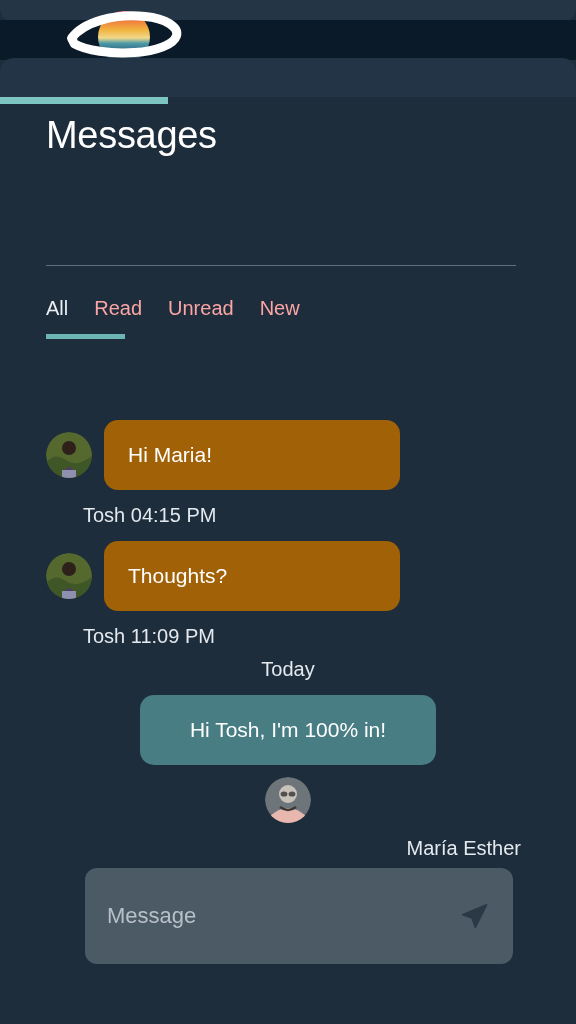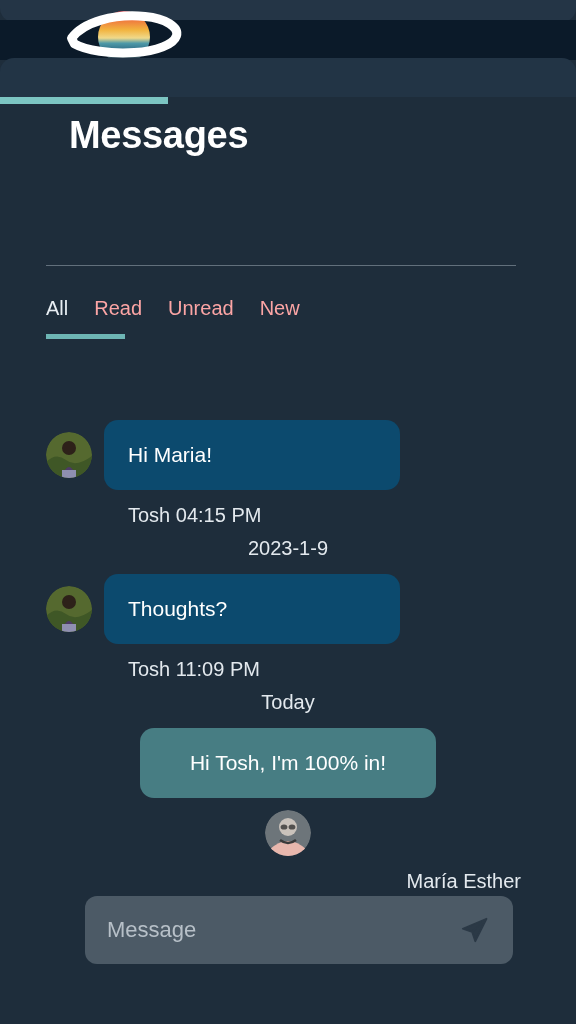--- a/index.html
+++ b/index.html
@@ -71,25 +71,24 @@
 
   
   .page-head {
     position: absolute;
     top: 112px;
     left: 46px;
     width: 480px;
   }
   .page-title {
     font-size: 38px;
-    font-weight: 700;
+    font-weight: 400;
     color: #ffffff;
     letter-spacing: -0.3px;
     line-height: 46px;
-    margin-left: 23px;
   }
   .page-sub {
     margin-top: 8px;
     font-size: 22px;
     font-weight: 400;
     color: #eef2f5;
     line-height: 40px;
     max-width: 310px;
   }
 
@@ -156,46 +155,46 @@
   }
 
   .bubble {
     border-radius: 14px;
     padding: 22px 24px;
     font-size: 21px;
     line-height: 26px;
     color: #ffffff;
     max-width: 300px;
   }
-  .bubble.in  { background: #0c4a6e; min-width: 296px; }
+  .bubble.in  { background: #a16207; min-width: 296px; }
   .bubble.out { background: #477d83; min-width: 296px; text-align: center; }
 
   .meta {
     font-size: 20px;
     color: #e3e9ee;
     margin-top: 14px;
     padding: 0 46px;
   }
-  .meta.left   { text-align: left; padding-left: 83px; margin-left: 45px; }
+  .meta.left   { text-align: left; padding-left: 83px; }
   .meta.right  { text-align: right; padding-right: 55px; }
 
   .daystamp {
     font-size: 20px;
     color: #e3e9ee;
     text-align: center;
     margin-top: 10px;
   }
 
   
   .composer {
     position: absolute;
     bottom: 60px;
     left: 85px;
     width: 428px;
-    height: 68px;
+    height: 96px;
     background: #4c5a66;
     border-radius: 12px;
     display: flex;
     align-items: center;
     padding: 8px 22px;
   }
   .composer input {
     flex: 1;
     background: transparent;
     border: none;
@@ -270,21 +269,20 @@
           <path d="M0 30 Q10 20 20 28 T46 24 L46 46 L0 46 Z" fill="#3f5726"></path>
           <circle cx="23" cy="16" r="7" fill="#2d2119"></circle>
           <path d="M16 44 Q23 26 30 44 Z" fill="#4d3a66"></path>
           <rect x="16" y="38" width="14" height="8" fill="#8f8fb0"></rect>
         </svg>
       </div>
       <div class="bubble in">Hi Maria!</div>
     </div>
     <div class="meta left">Tosh 04:15 PM</div>
 
-    <div class="daystamp">2023-1-9</div>
 
     <div class="row" style="margin-top:14px;">
       <div class="avatar">
         <svg viewBox="0 0 46 46" width="46" height="46">
           <circle cx="23" cy="23" r="23" fill="#55692f"></circle>
           <path d="M0 30 Q10 20 20 28 T46 24 L46 46 L0 46 Z" fill="#3f5726"></path>
           <circle cx="23" cy="16" r="7" fill="#2d2119"></circle>
           <path d="M16 44 Q23 26 30 44 Z" fill="#4d3a66"></path>
           <rect x="16" y="38" width="14" height="8" fill="#8f8fb0"></rect>
         </svg>

